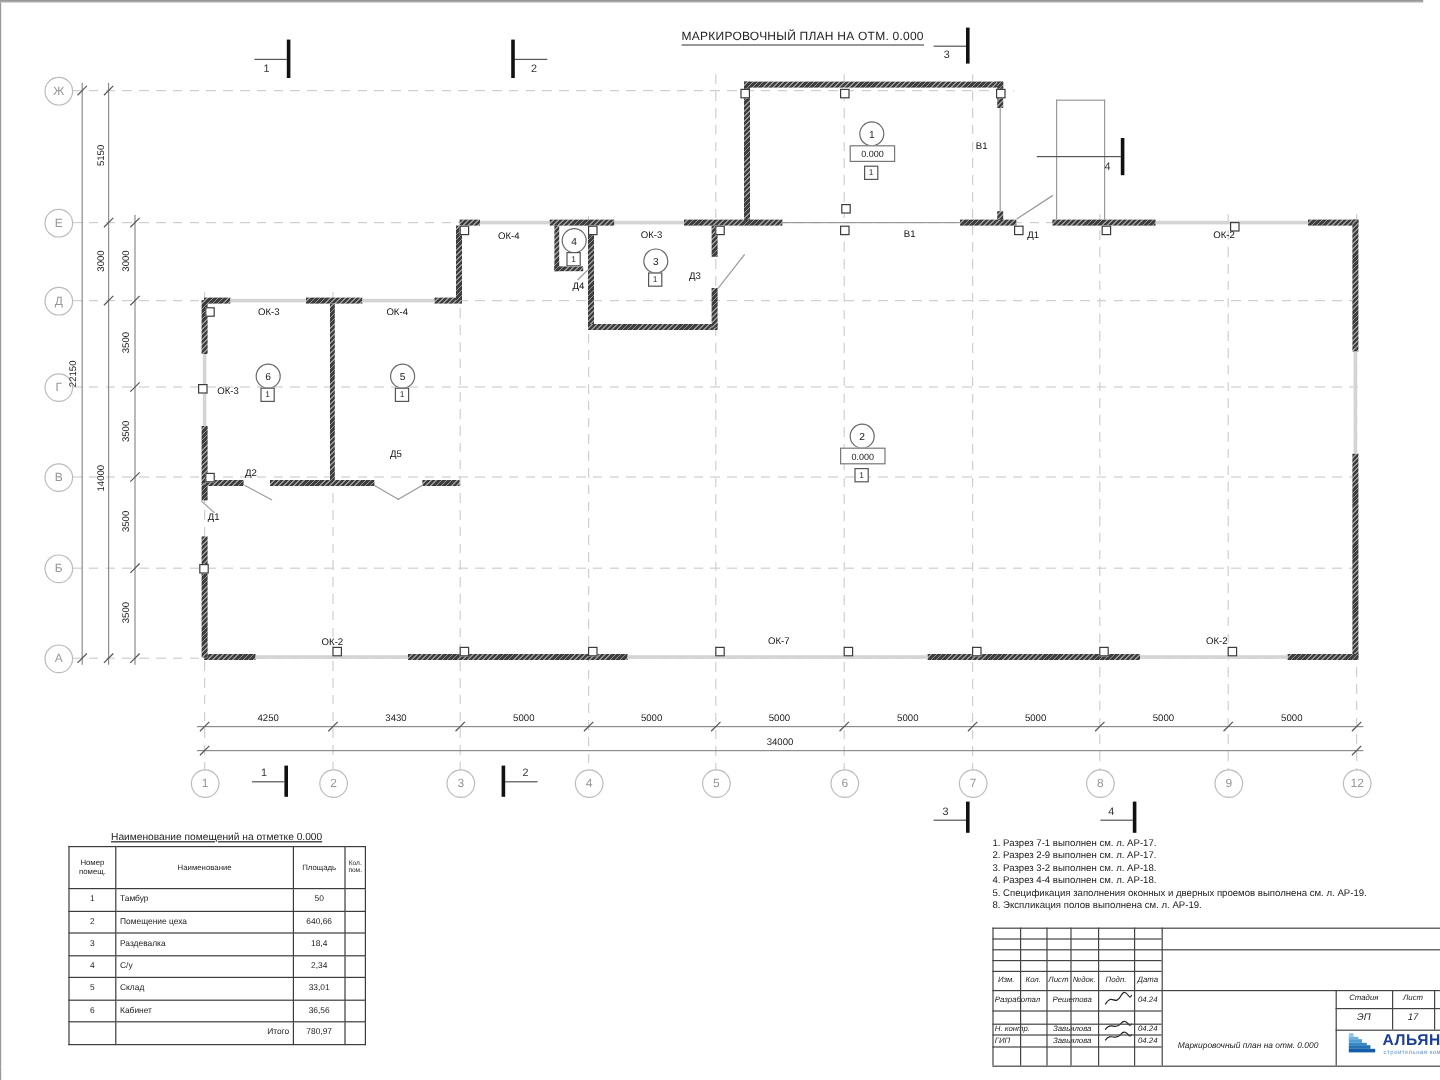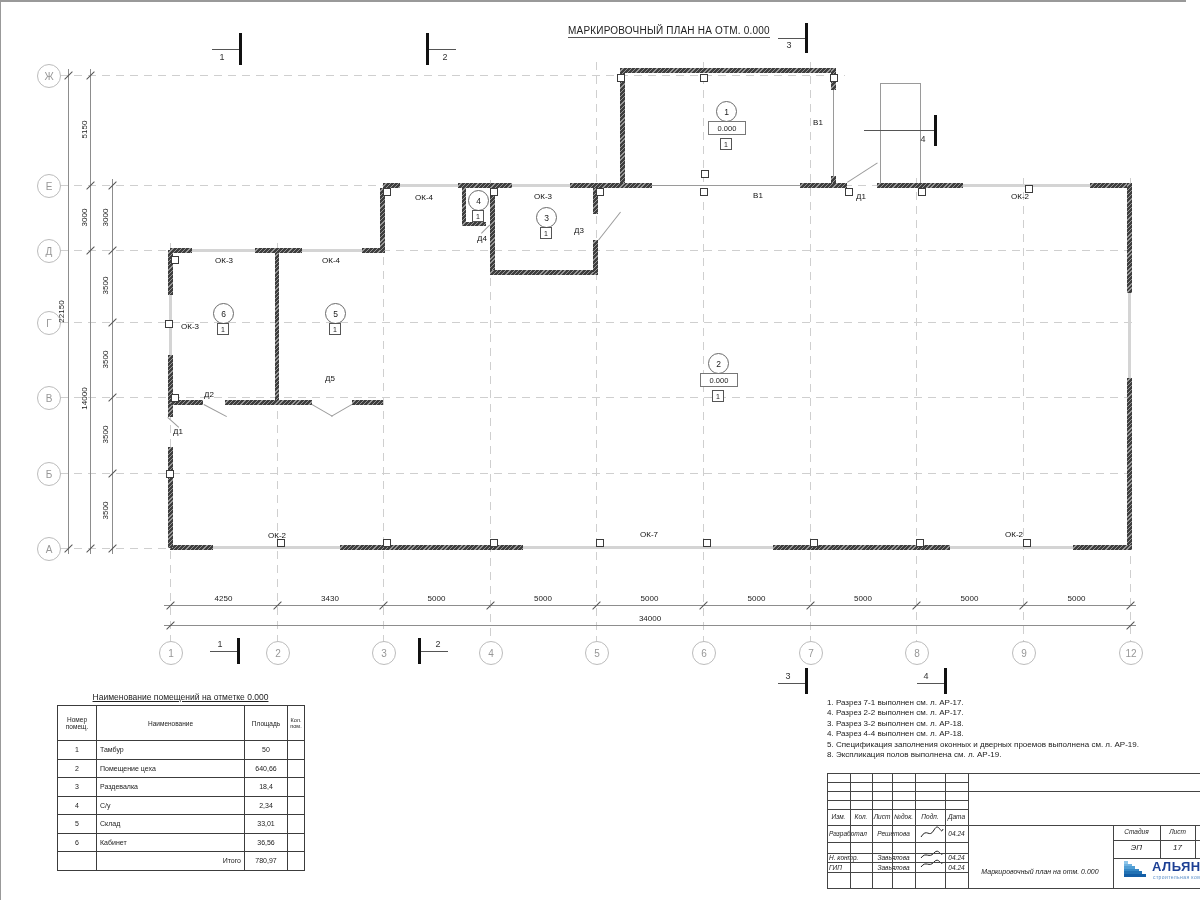--- a/index.html
+++ b/index.html
@@ -260,21 +260,21 @@
       <div class="dimlab" style="left: 624.5px; top: 594px; width: 50px; text-align: center;">5000</div>
       <div class="dimlab" style="left: 731.5px; top: 594px; width: 50px; text-align: center;">5000</div>
       <div class="dimlab" style="left: 838px; top: 594px; width: 50px; text-align: center;">5000</div>
       <div class="dimlab" style="left: 944.5px; top: 594px; width: 50px; text-align: center;">5000</div>
       <div class="dimlab" style="left: 1051.5px; top: 594px; width: 50px; text-align: center;">5000</div>
       <div class="dim" style="left: 164px; top: 625px; width: 972px; height: 1px;"></div>
       <div class="tick" style="left: 165px; top: 625px;"></div>
       <div class="tick" style="left: 1125px; top: 625px;"></div>
       <div class="dimlab" style="left: 625px; top: 614px; width: 50px; text-align: center;">34000</div>
       <div class="note-line" style="left: 827px; top: 698px;">1. Разрез 7-1 выполнен см. л. АР-17.</div>
-      <div class="note-line" style="left: 827px; top: 708.4px;">4. Разрез 2-2 выполнен см. л. АР-17.</div>
+      <div class="note-line" style="left: 827px; top: 708.4px;">2. Разрез 2-9 выполнен см. л. АР-17.</div>
       <div class="note-line" style="left: 827px; top: 718.8px;">3. Разрез 3-2 выполнен см. л. АР-18.</div>
       <div class="note-line" style="left: 827px; top: 729.2px;">4. Разрез 4-4 выполнен см. л. АР-18.</div>
       <div class="note-line" style="left: 827px; top: 739.6px;">5. Спецификация заполнения оконных и дверных проемов выполнена см. л. АР-19.</div>
       <div class="note-line" style="left: 827px; top: 750px;">8. Экспликация полов выполнена см. л. АР-19.</div>
     </div>
   <div id="title">МАРКИРОВОЧНЫЙ ПЛАН НА ОТМ. 0.000</div>
 
   <div id="expl">
     <div class="expl-title">Наименование помещений на отметке 0.000</div>
     <table>

